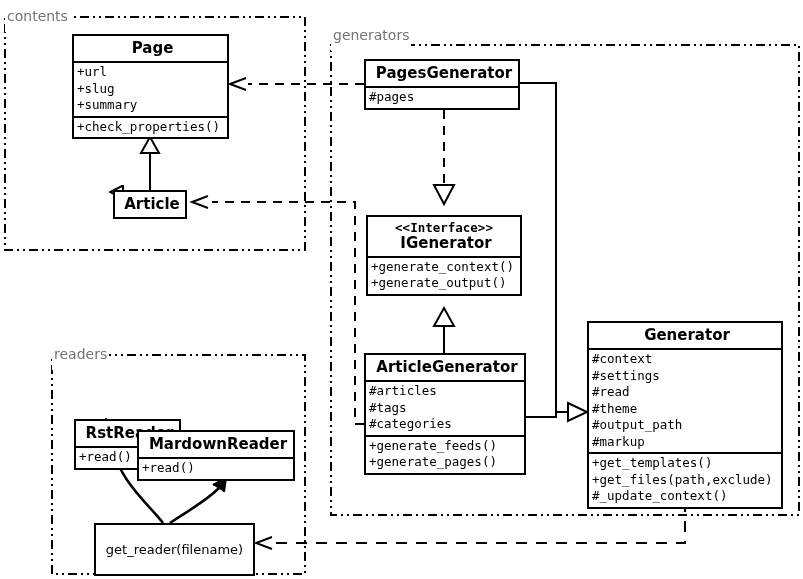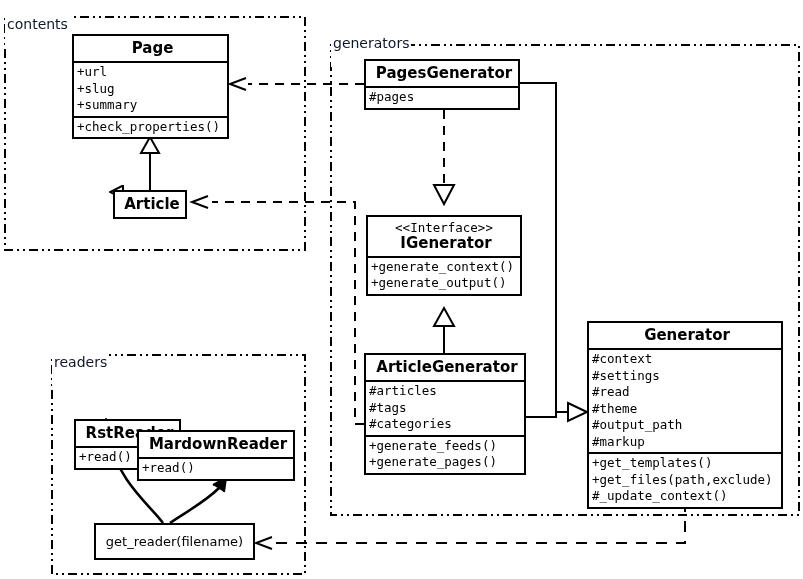--- a/index.html
+++ b/index.html
@@ -37,21 +37,21 @@
     font-weight: bold;
     font-family: "DejaVu Sans", sans-serif;
     font-size: 15px;
     line-height: 1.0;
     padding: 5px 0 5px 4px;
     color: #000;
     white-space: nowrap;
   }
   .umlbox .stereo {
     text-align: center;
-    font-weight: normal;
+    font-weight: bold;
     font-family: "DejaVu Sans Mono", monospace;
     font-size: 12.5px;
     line-height: 1.1;
     color: #000;
     padding: 4px 4px 0 4px;
     white-space: nowrap;
   }
   .umlbox .compartment {
     border-top: 2px solid #000;
     padding: 1px 16px 2px 0;
@@ -61,31 +61,31 @@
     font-size: 12.5px;
     line-height: 1.32;
     color: #000;
     padding-left: 3px;
     white-space: nowrap;
   }
   .umlbox.plain .title {
     font-weight: normal;
     font-family: "DejaVu Sans", sans-serif;
     font-size: 13px;
-    padding: 10px 8px;
+    padding: 18px 8px;
   }
   .pkg-label {
     position: absolute;
     font-family: "DejaVu Sans", sans-serif;
     font-size: 14px;
-    color: #0f172a;
+    color: #737373;
     background: #ffffff;
     z-index: 3;
     white-space: nowrap;
-    padding: 16px 2px;
+    padding: 8px 2px;
   }
 </style>
 </head>
 <body>
 
 <div id="diagram">
 
   <svg class="layer" viewBox="0 0 803 579" xmlns="http://www.w3.org/2000/svg">
 
     <rect x="5" y="17" width="300" height="233" fill="none" stroke="#000" stroke-width="2" stroke-dasharray="9,4,2,4,2,4"></rect>

